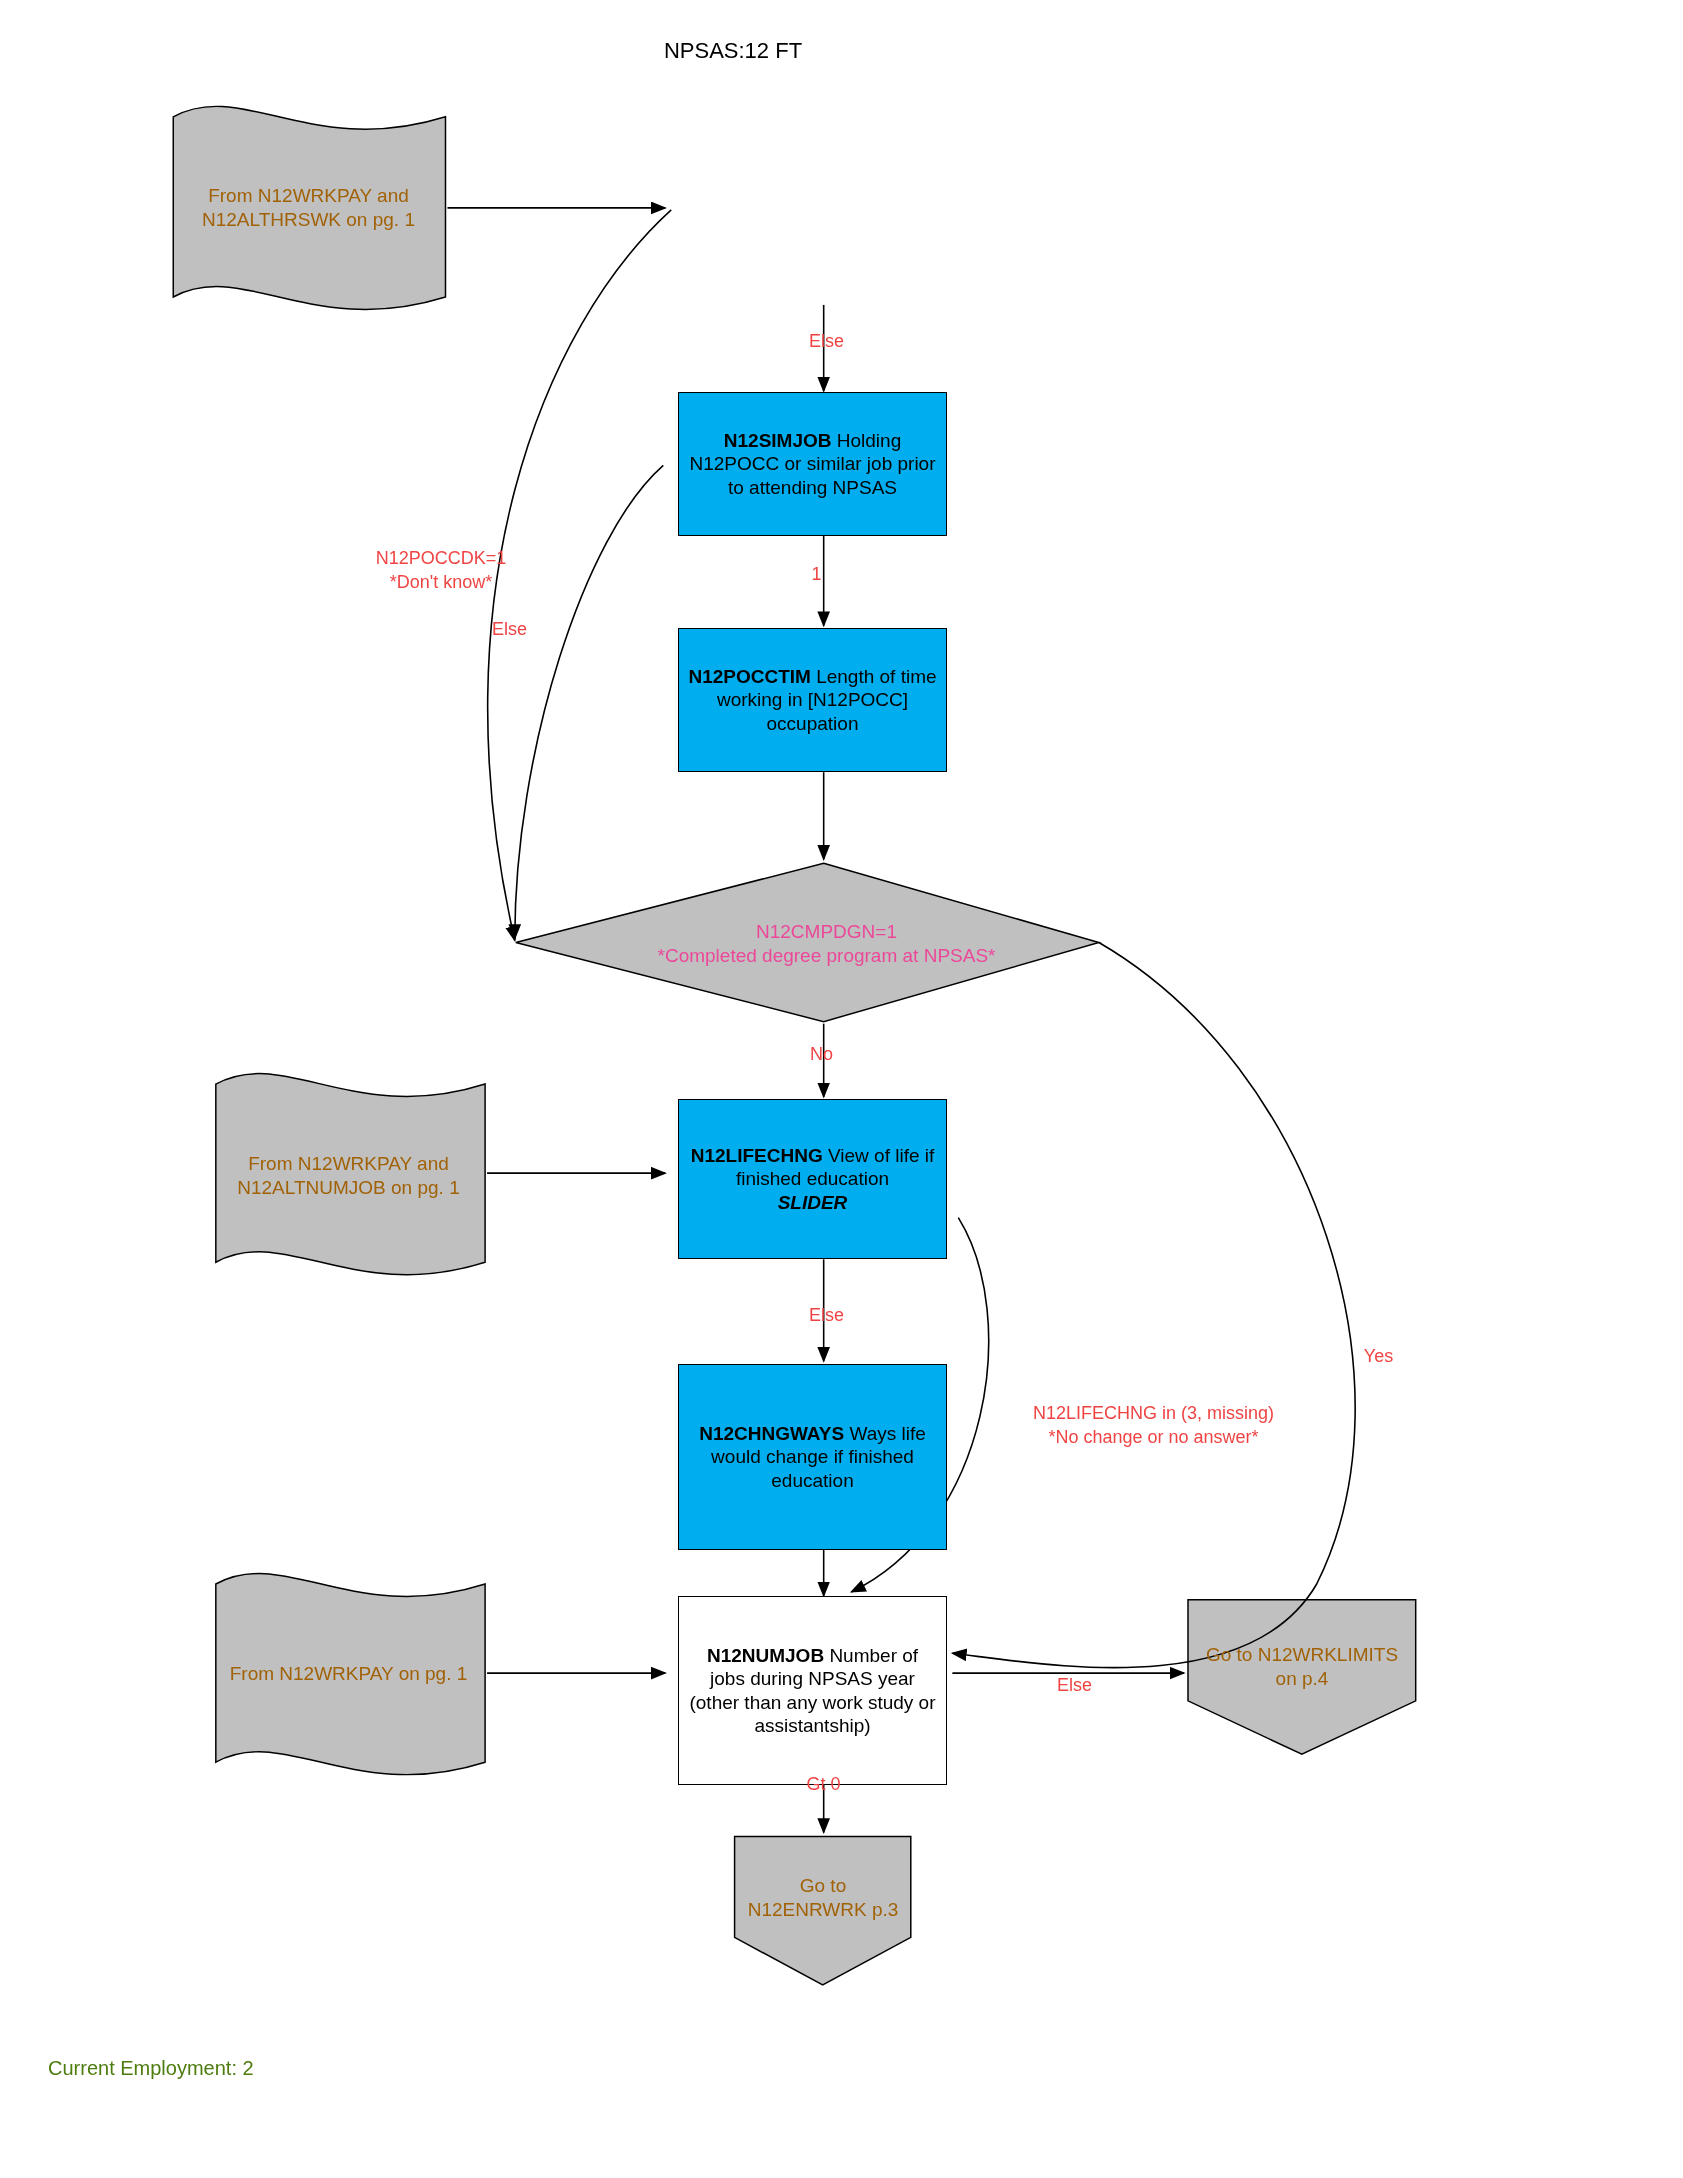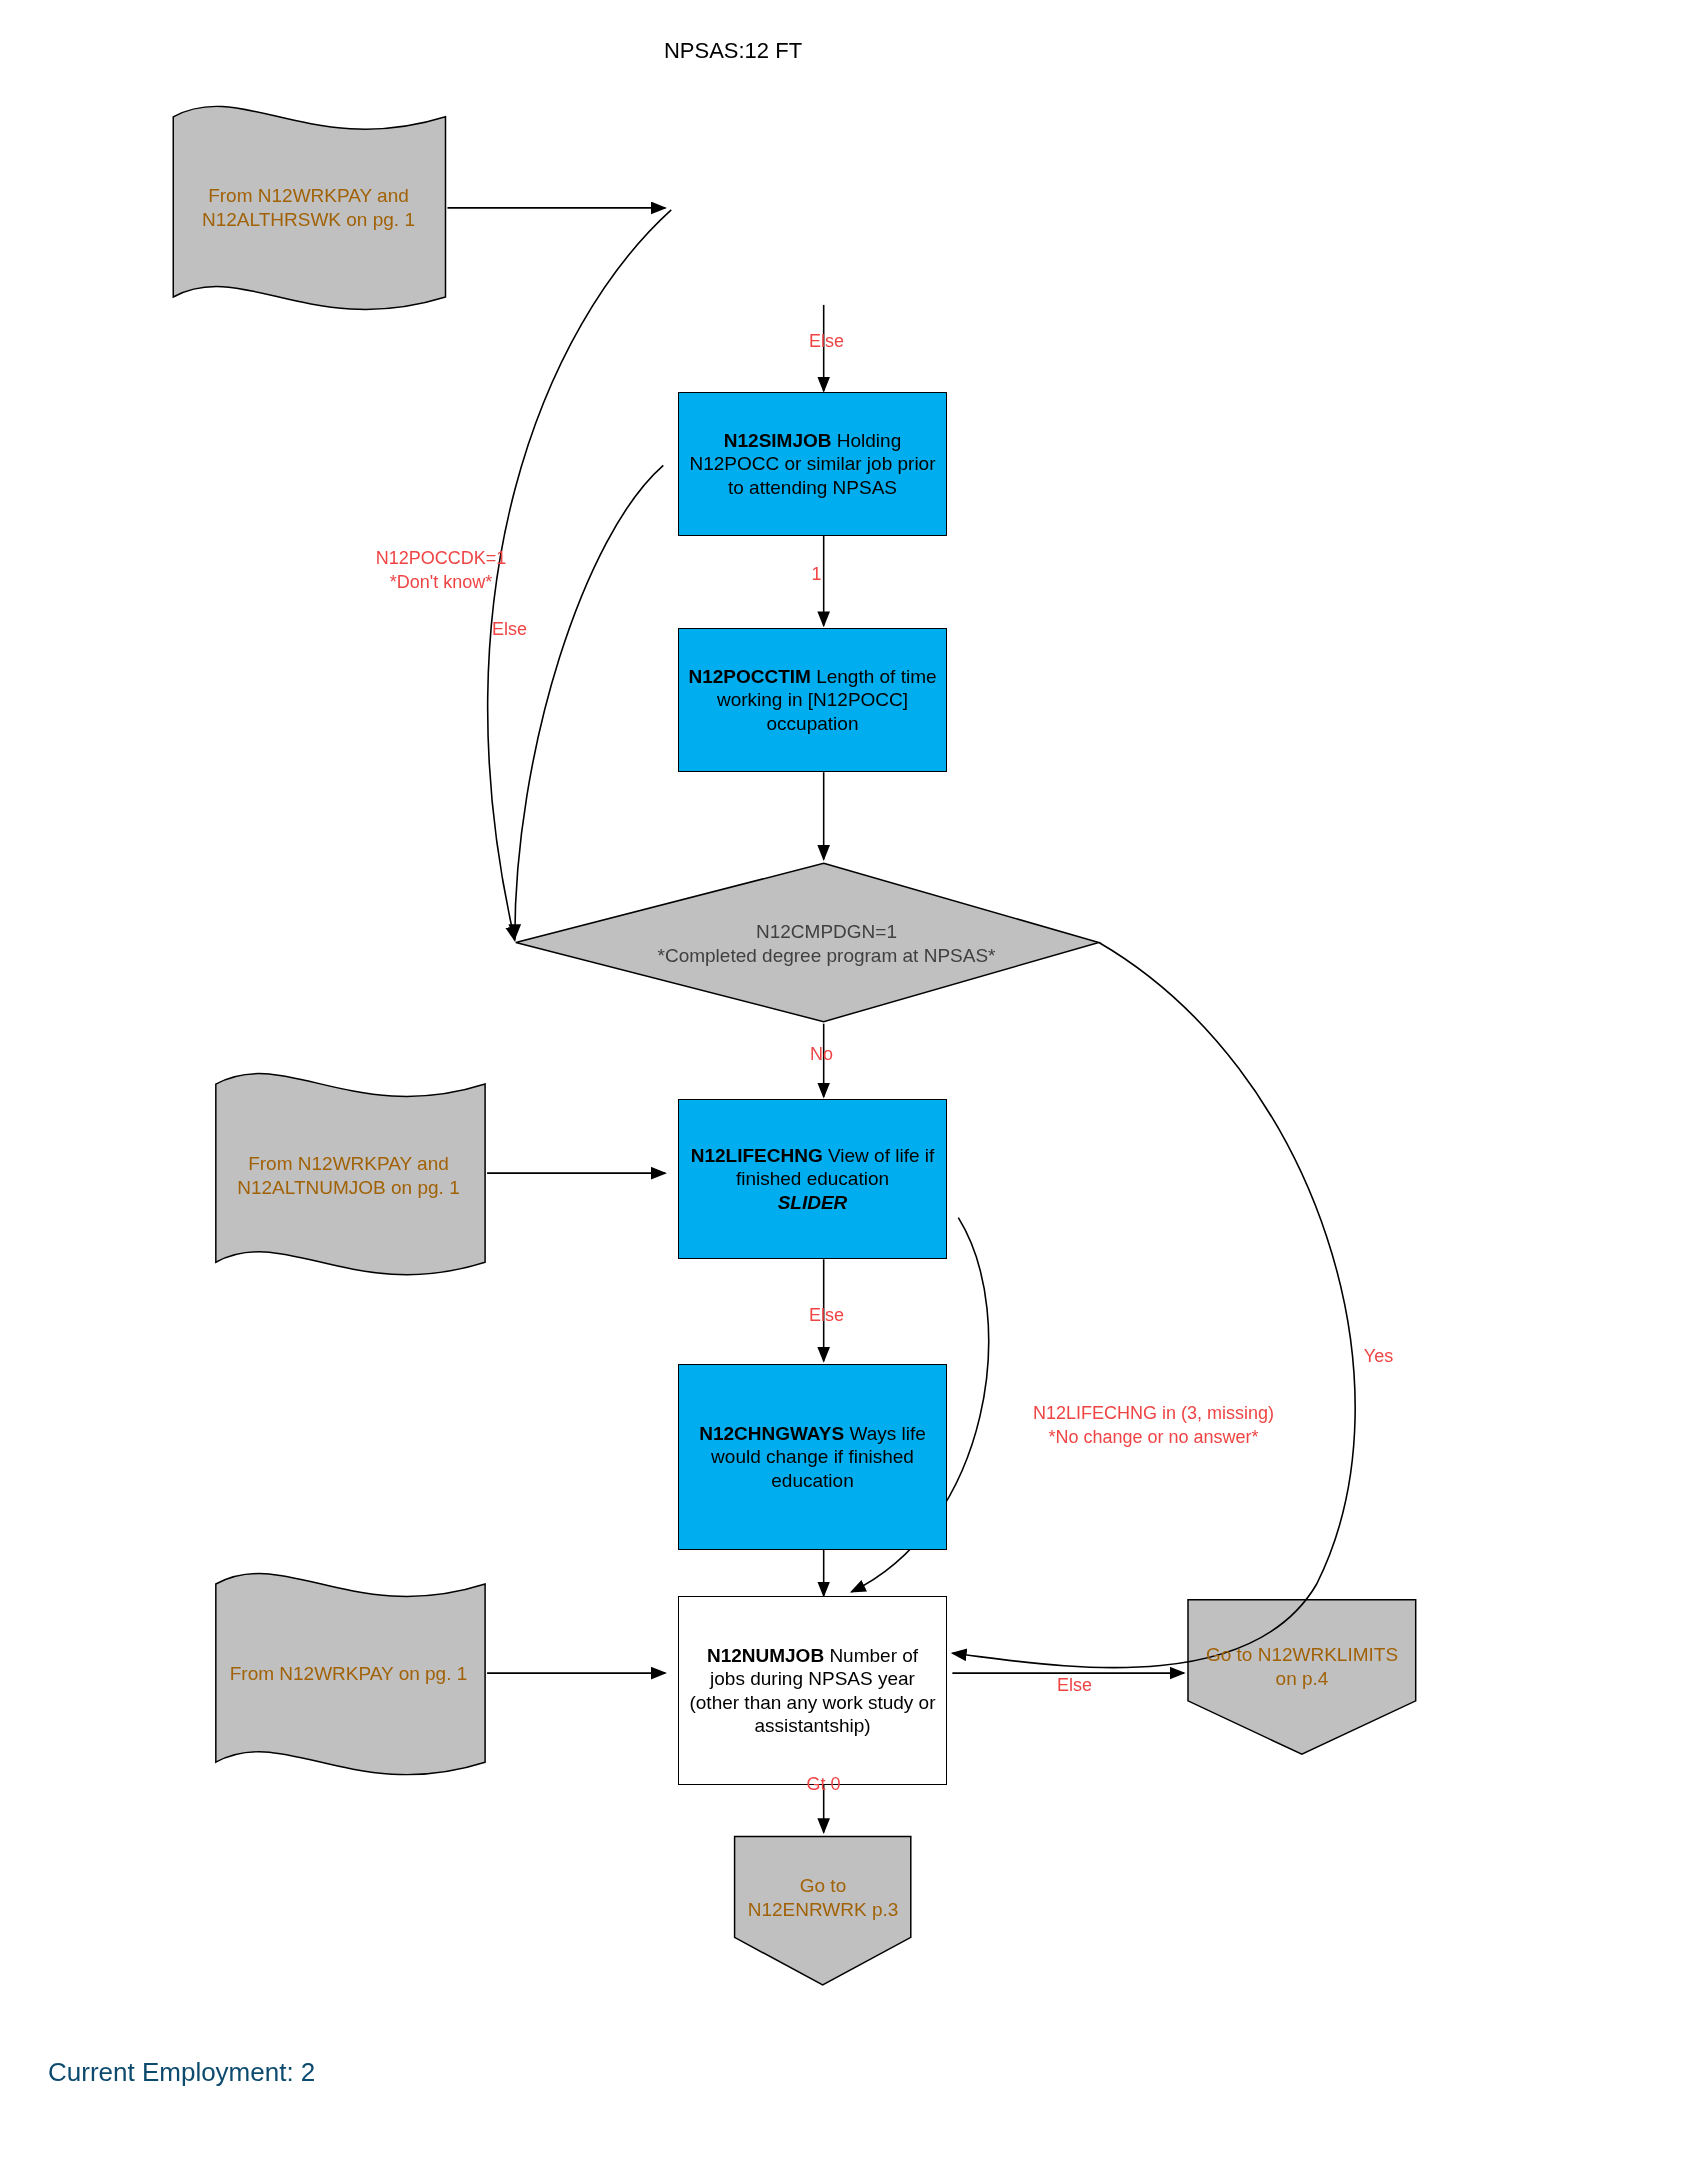--- a/index.html
+++ b/index.html
@@ -63,22 +63,22 @@
   }
   .title {
     position: absolute;
     font-size: 22px;
     color: #000000;
     text-align: center;
     z-index: 5;
   }
   .footer {
     position: absolute;
-    font-size: 26px;
-    color: #0c4a6e;
+    font-size: 20px;
+    color: #4d7c0f;
     z-index: 5;
   }
   .flag-text, .pent-text {
     position: absolute;
     display: flex;
     align-items: center;
     justify-content: center;
     text-align: center;
     font-size: 19px;
     line-height: 1.25;
@@ -86,21 +86,21 @@
     z-index: 4;
   }
   .diamond-text {
     position: absolute;
     display: flex;
     align-items: center;
     justify-content: center;
     text-align: left;
     font-size: 19px;
     line-height: 1.25;
-    color: #404040;
+    color: #ec4899;
     z-index: 4;
   }
 </style>
 </head>
 <body>
 
 <div id="page">
 
   <svg id="flow-svg" viewBox="0 0 1700 2200">
     <defs>

